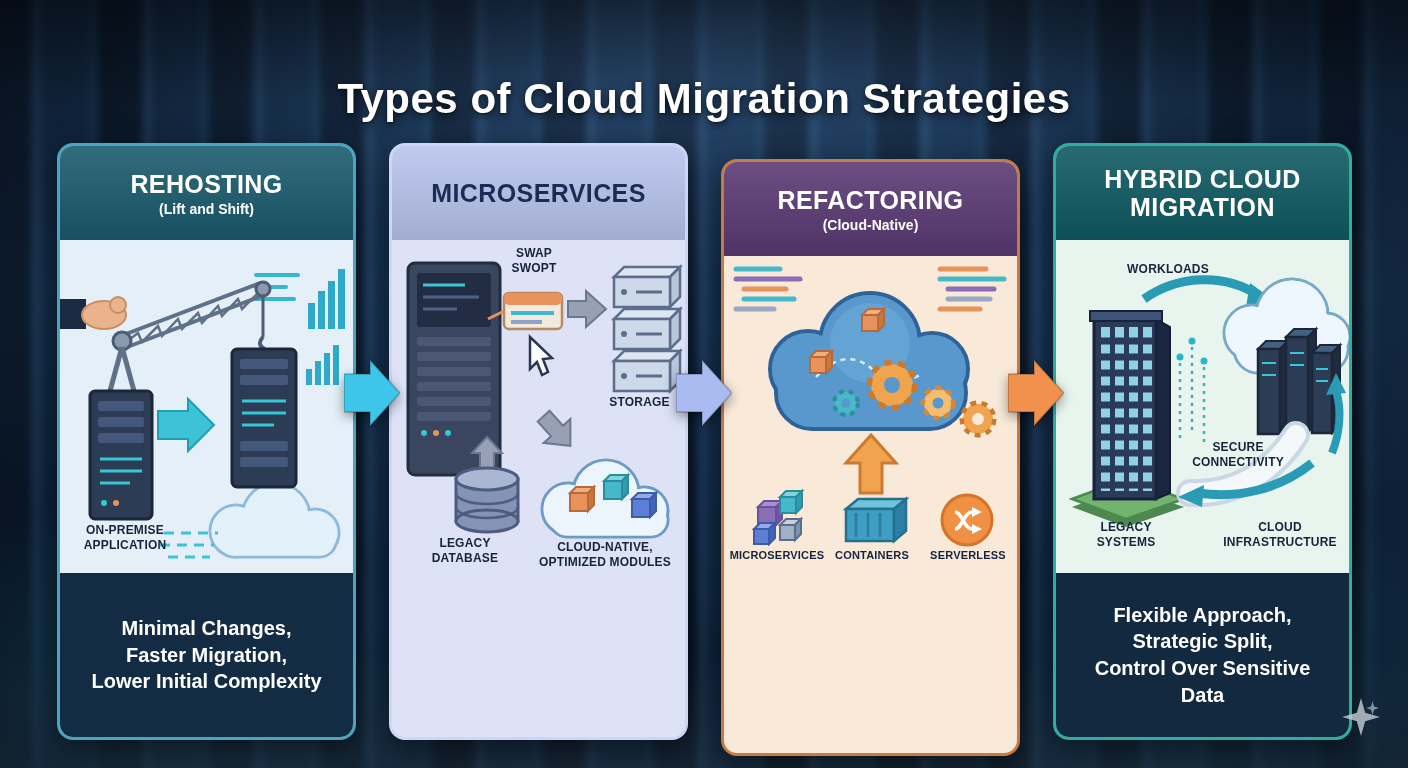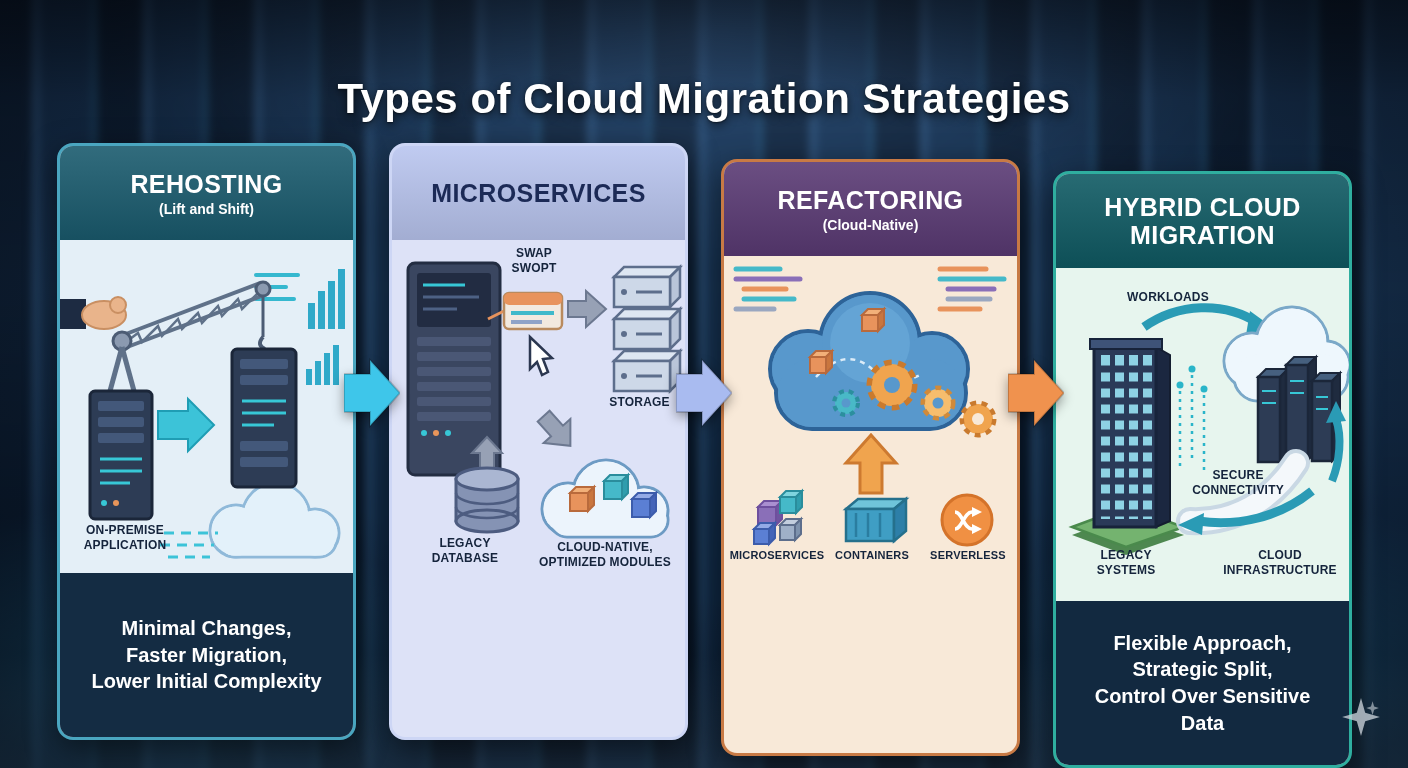--- a/index.html
+++ b/index.html
@@ -334,21 +334,21 @@
         <polygon points="248,250 258,255 248,260" fill="#ffffff"></polygon>
         <polygon points="248,267 258,272 248,277" fill="#ffffff"></polygon>
       </g>
     </svg>
     <div class="diagram-label small" style="left:2px; top:293px; width:102px">MICROSERVICES</div>
     <div class="diagram-label small" style="left:104px; top:293px; width:88px">CONTAINERS</div>
     <div class="diagram-label small" style="left:200px; top:293px; width:88px">SERVERLESS</div>
   </div>
 </section>
 
-<section class="card" style="left: 1053px; margin-top: 28px; --hdr: #0f5a63; --hdr-text: #ffffff; --body: #e7f5ee; --ftr: #122940; --brd: #2fae9f;">
+<section class="card" style="left: 1053px; --hdr: #0f5a63; --hdr-text: #ffffff; --body: #e7f5ee; --ftr: #122940; --brd: #2fae9f;">
   <header class="card-header">
     <div class="card-title">HYBRID CLOUD MIGRATION</div>
 
   </header>
   <div class="card-body">
     <svg viewBox="0 0 293 331">
       <g>
         <path d="M88 58 C122 34 168 32 202 54" stroke="#2a9bb5" stroke-width="9" fill="none"></path>
         <polygon points="194,42 216,58 190,66" fill="#2a9bb5"></polygon>
       </g>

